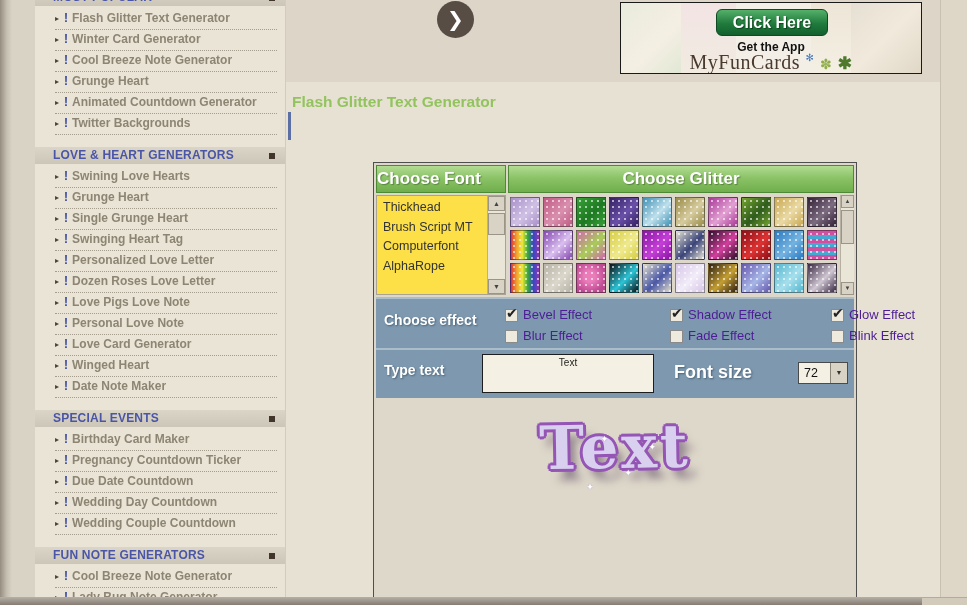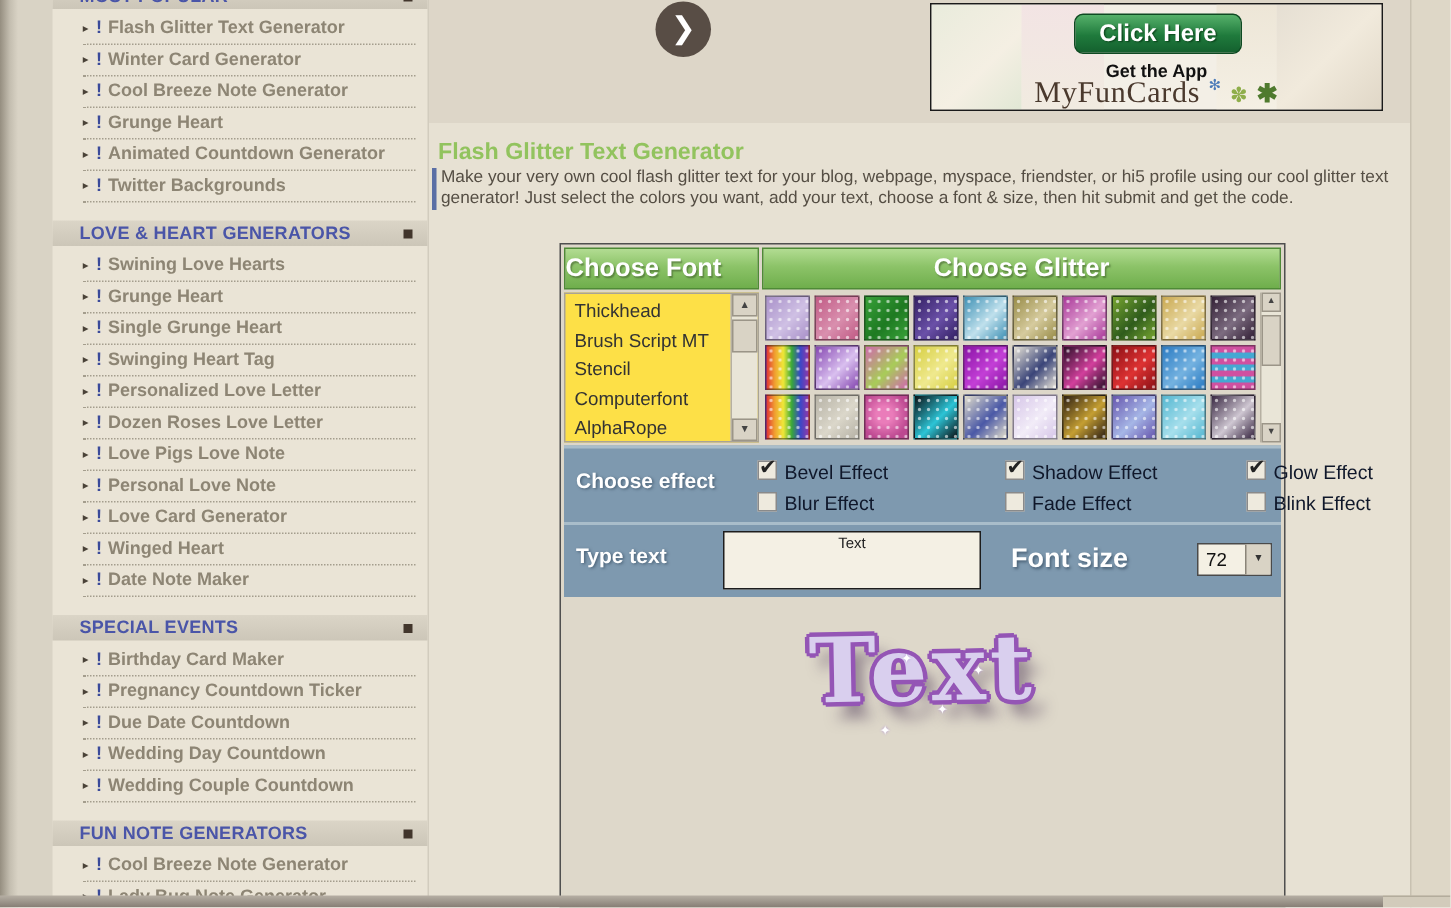--- a/index.html
+++ b/index.html
@@ -80,21 +80,21 @@
   .glitter-panel .vscroll{width:13px;}
   .glitter-panel .sc-btn{height:13px;font-size:6px;line-height:11px;}
   .glitter-panel .sc-thumb{top:15px;height:34px;}
 
   .blue-row{background:#7e99af;border-top:2px solid #a9bdca;position:relative;color:#fff;}
   .fx-row{height:49px;margin-top:2px;border-top:2px solid #a9bdca;}
   .row-label{position:absolute;left:8px;font-weight:bold;font-size:14px;text-shadow:1px 1px 2px rgba(40,60,80,.6);}
   .fx-row .row-label{top:13px;}
   .fx-grid{position:absolute;left:108px;top:5px;}
   .fx-line{display:flex;height:21px;align-items:center;}
-  .fx-item{display:flex;align-items:flex-start;font-size:13px;color:#0f172a;padding-left:21px;}
+  .fx-item{display:flex;align-items:flex-end;font-size:13px;color:#4c1d95;padding-left:21px;}
   .fx-item.w1{width:144px;} .fx-item.w2{width:140px;} .fx-item.w3{width:118px;}
   .cb{width:13px;height:13px;background:#eeeade;border:1px solid #8a8a8a;box-sizing:border-box;
     margin-right:5px;position:relative;flex:0 0 13px;cursor:pointer;}
   .cb.on::after{content:"✔";position:absolute;left:0px;top:-5px;font-size:14px;color:#222;}
 
   .type-row{height:48px;}
   .type-row .row-label{top:12px;}
   .type-box{position:absolute;left:106px;top:4px;width:172px;height:39px;background:#f4f0e4;
     border:1.5px solid #1d1d1d;box-sizing:border-box;text-align:center;font-size:10px;color:#222;padding-top:2px;cursor:text;}
   .fs-label{position:absolute;left:298px;top:12px;font-weight:bold;font-size:18px;text-shadow:1px 1px 2px rgba(40,60,80,.6);}
@@ -176,34 +176,32 @@
     <div class="brand-row">
       <span>MyFunCards</span>
       <span class="fl1">✻</span>
       <span class="fl2">✽</span>
       <span class="fl3">✱</span>
     </div>
   </div>
 
   <div class="page-title">Flash Glitter Text Generator</div>
   <div class="caret"></div>
-  <div class="desc">Make your very own cool flash glitter text for your blog, webpage, myspace, friendster, or hi5 profile using our cool glitter text generator! Just select the colors you want, add your text, choose a font &amp; size, then hit submit and get the code.</div>
 
   <div class="gen">
     <div class="hdr-row">
       <div class="green-hdr hdr-font">Choose Font</div>
       <div class="green-hdr hdr-glitter">Choose Glitter</div>
     </div>
 
     <div class="lists-row">
       <div class="font-panel">
         <ul class="font-list" id="font-list">
             <li>Thickhead</li>
             <li>Brush Script MT</li>
-            <li>Stencil</li>
             <li>Computerfont</li>
             <li>AlphaRope</li>
           </ul>
         <div class="vscroll">
           <div class="sc-btn up">▲</div>
           <div class="sc-thumb"></div>
           <div class="sc-btn dn">▼</div>
         </div>
       </div>
       <div class="glitter-panel">

